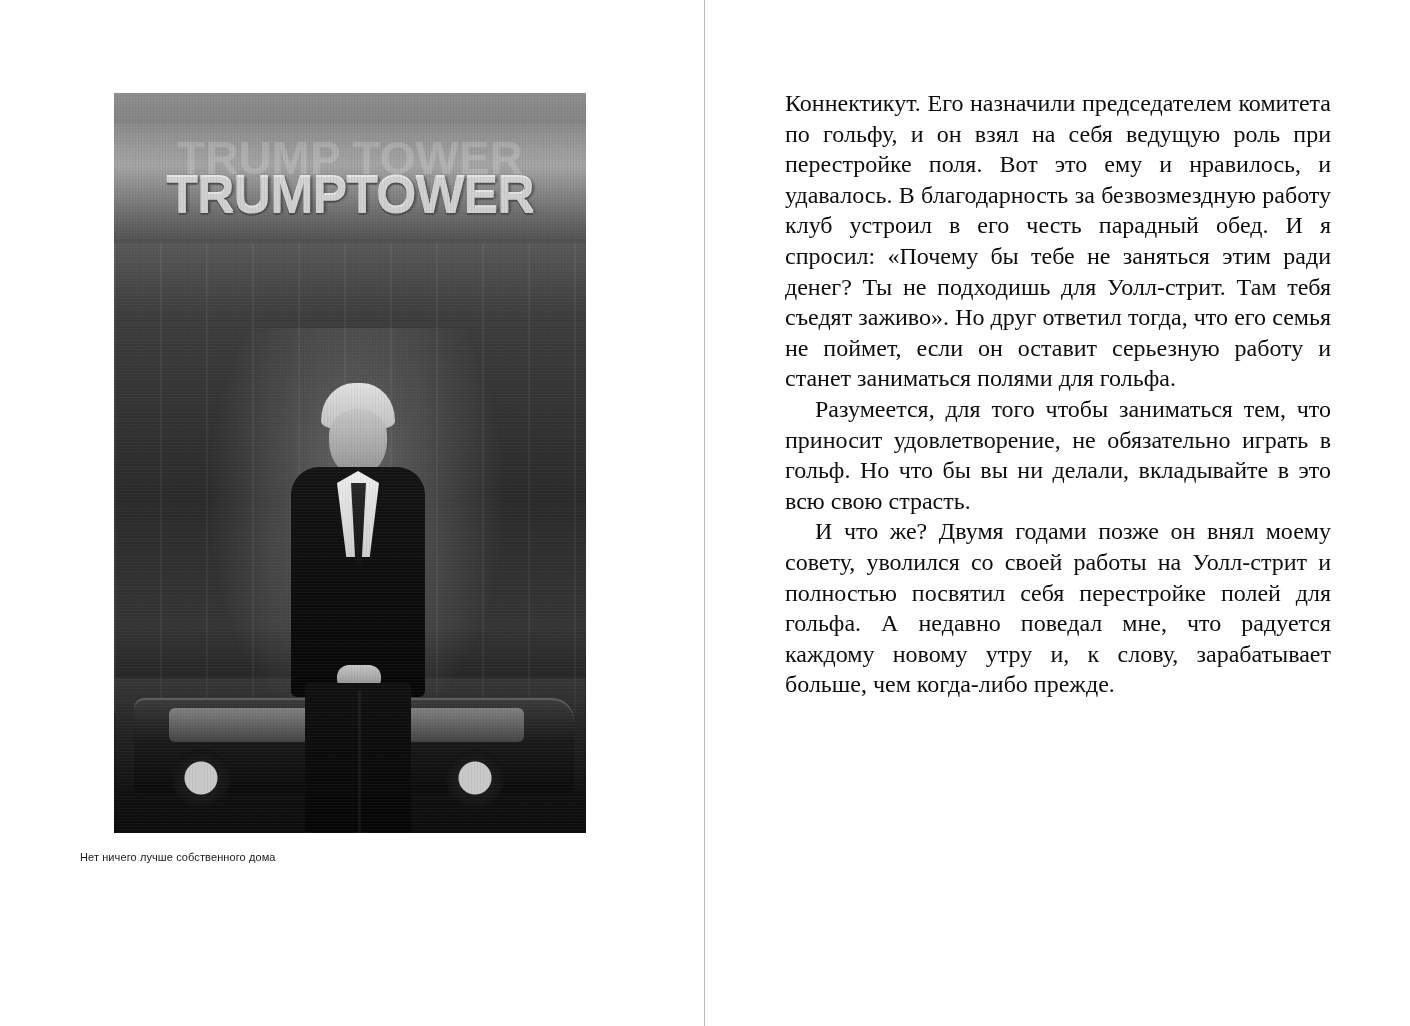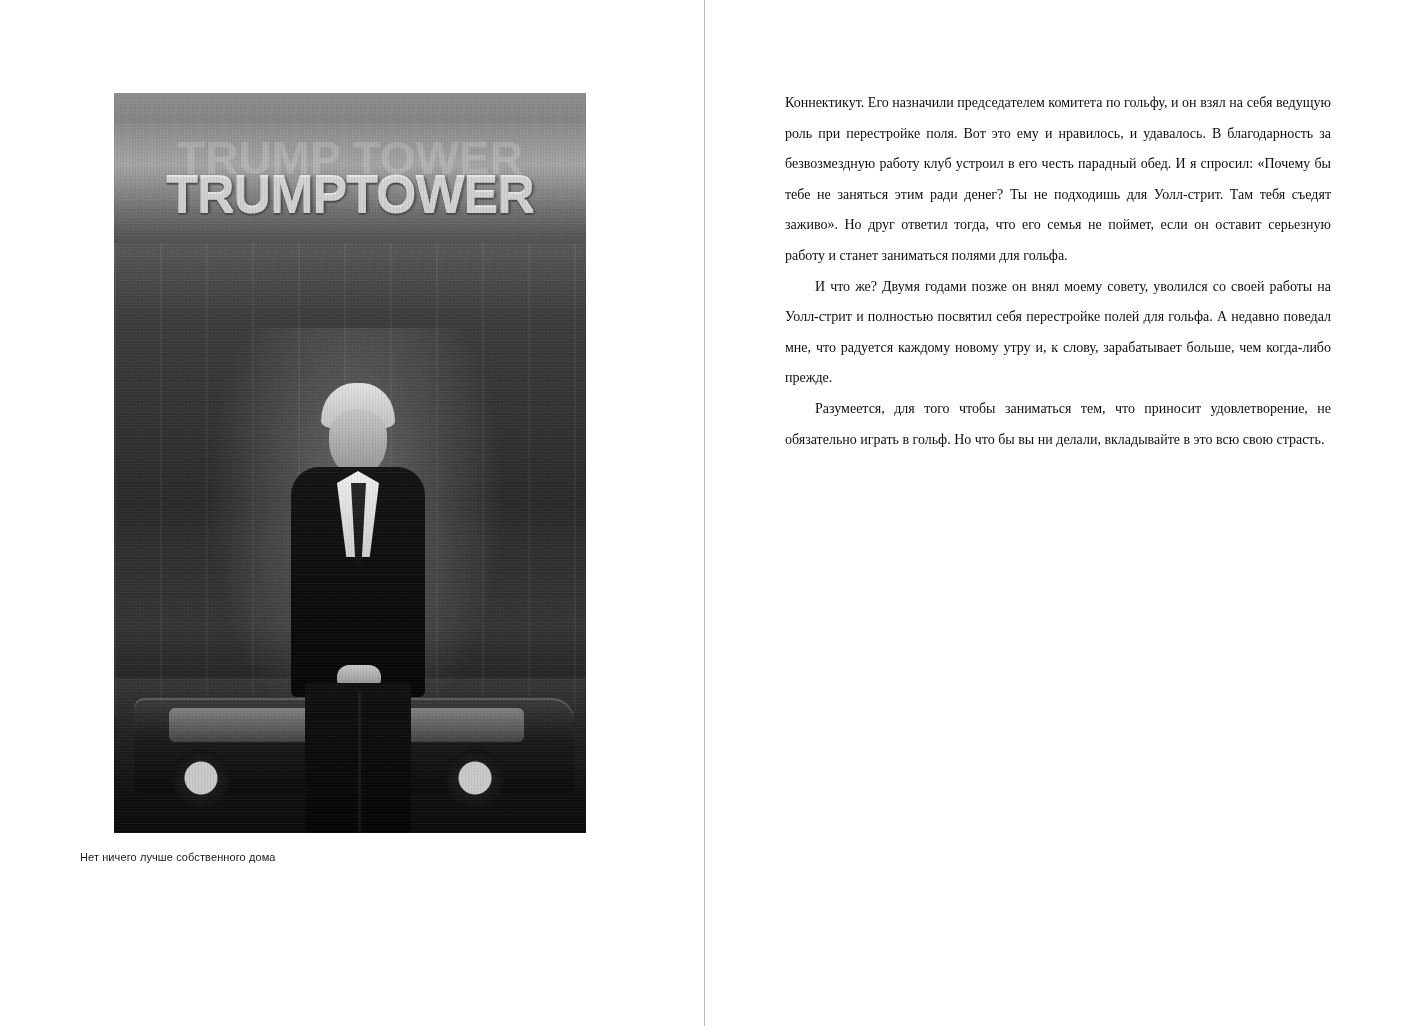--- a/index.html
+++ b/index.html
@@ -203,21 +203,21 @@
     letter-spacing: .1px;
   }
 
   
   .bodycopy {
     position: absolute;
     left: 80px;
     top: 88px;
     width: 546px;
     font-family: "Liberation Serif", serif;
-    font-size: 14px;
+    font-size: 24px;
     line-height: 30.6px;
     text-align: justify;
     text-justify: inter-word;
     color: #0e0e0e;
     hyphens: manual;
   }
   .bodycopy p { margin: 0; }
   .bodycopy p.indent { text-indent: 30px; }
   .bodycopy p.last { text-align: justify; }
 </style>
@@ -262,18 +262,18 @@
     </div>
 
     <div class="caption">Нет ничего лучше собственного дома</div>
   </div>
 
   <div class="gutter"></div>
 
   <div class="page">
     <div class="bodycopy">
       <p>Коннектикут. Его назначили председателем комитета по гольфу, и он взял на себя ведущую роль при перестройке поля. Вот это ему и нравилось, и удавалось. В благодарность за безвозмездную работу клуб устроил в его честь парадный обед. И я спросил: «Почему бы тебе не заняться этим ради денег? Ты не подходишь для Уолл-стрит. Там тебя съедят заживо». Но друг ответил тогда, что его семья не поймет, если он оставит серьезную работу и станет заниматься полями для гольфа.</p>
+      <p class="indent last">Разумеется, для того чтобы заниматься тем, что приносит удовлетворение, не обязательно играть в гольф. Но что бы вы ни делали, вкладывайте в это всю свою страсть.</p>
       <p class="indent">И что же? Двумя годами позже он внял моему совету, уволился со своей работы на Уолл-стрит и полностью посвятил себя перестройке полей для гольфа. А недавно поведал мне, что радуется каждому новому утру и, к слову, зарабатывает больше, чем когда-либо прежде.</p>
-      <p class="indent last">Разумеется, для того чтобы заниматься тем, что приносит удовлетворение, не обязательно играть в гольф. Но что бы вы ни делали, вкладывайте в это всю свою страсть.</p>
     </div>
   </div>
 
 </div>
 
 </body></html>

